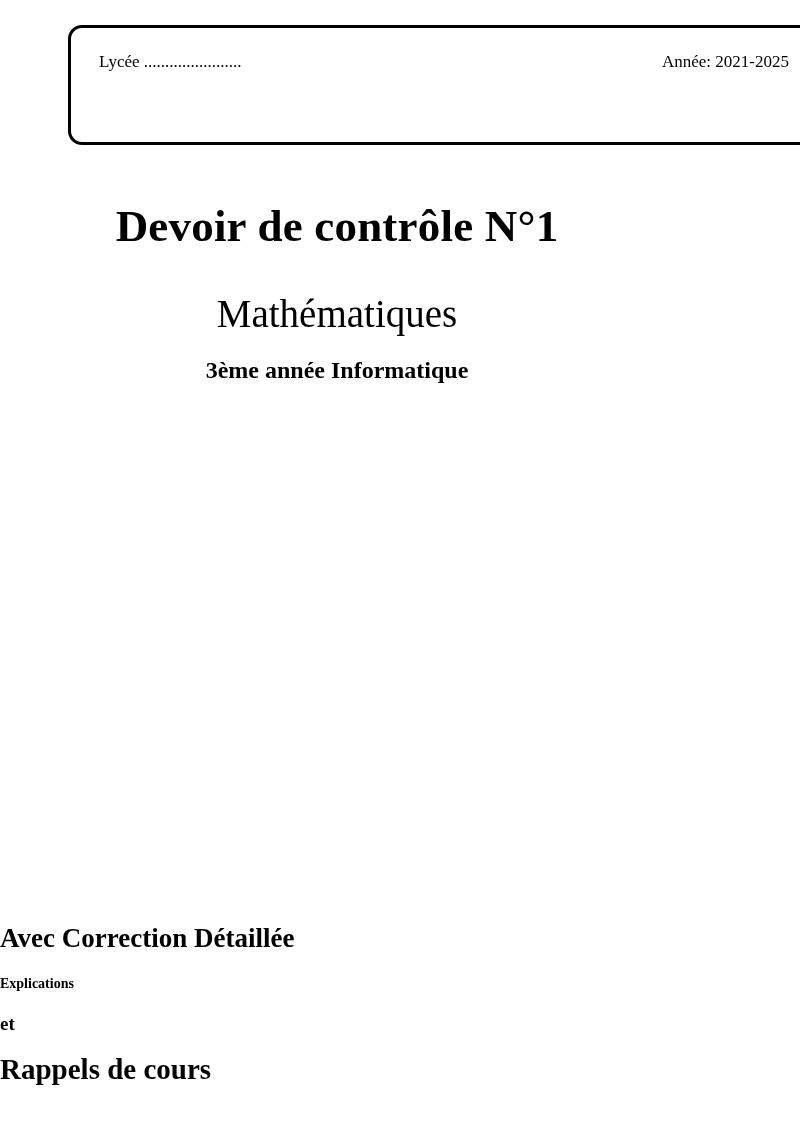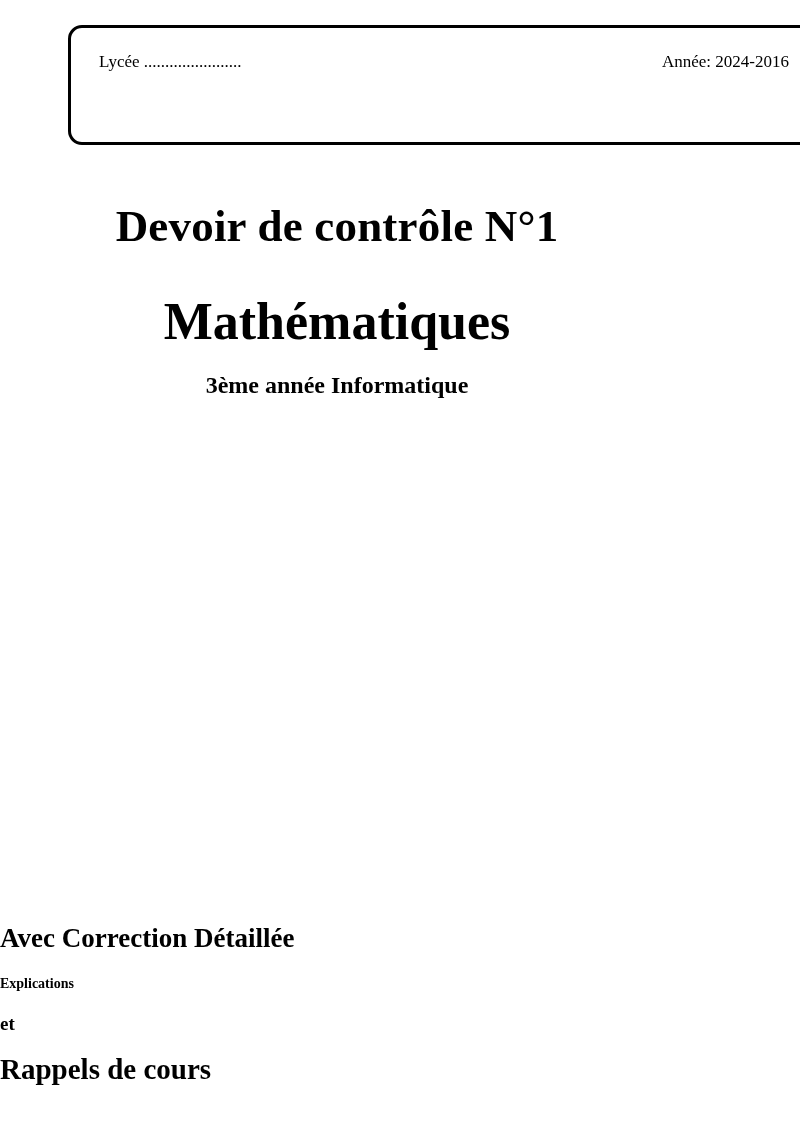--- a/index.html
+++ b/index.html
@@ -60,22 +60,22 @@
     text-align: center;
   }
   .main-title {
     font-size: 45px;
     font-weight: bold;
     letter-spacing: 0.2px;
     line-height: 1.18;
     margin: 0;
   }
   .subject-title {
-    font-size: 52px;
-    font-weight: bold;
+    font-size: 39px;
+    font-weight: normal;
     margin: 0;
     padding-top: 38px;
     line-height: 1.2;
   }
   .level-title {
     font-size: 24px;
     font-weight: bold;
     margin: 0;
     padding-top: 18px;
     line-height: 1.2;
@@ -118,21 +118,21 @@
   }
 </style>
 </head>
 <body>
 
 <div class="page">
 
   <div class="header-box">
     <div class="header-row">
       <span class="header-left">Lycée .......................</span>
-      <span class="header-right">Année: 2024-2016</span>
+      <span class="header-right">Année: 2021-2025</span>
     </div>
   </div>
 
   <div class="title-block">
     <h1 class="main-title">Devoir de contrôle N°1</h1>
     <h2 class="subject-title">Mathématiques</h2>
     <h3 class="level-title">3ème année Informatique</h3>
   </div>
 
   <div class="footer-block">

